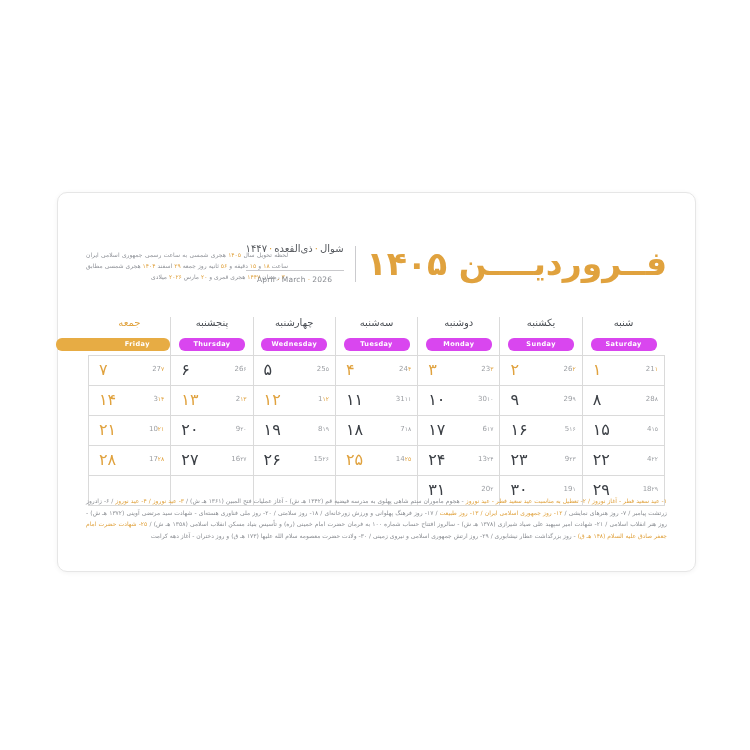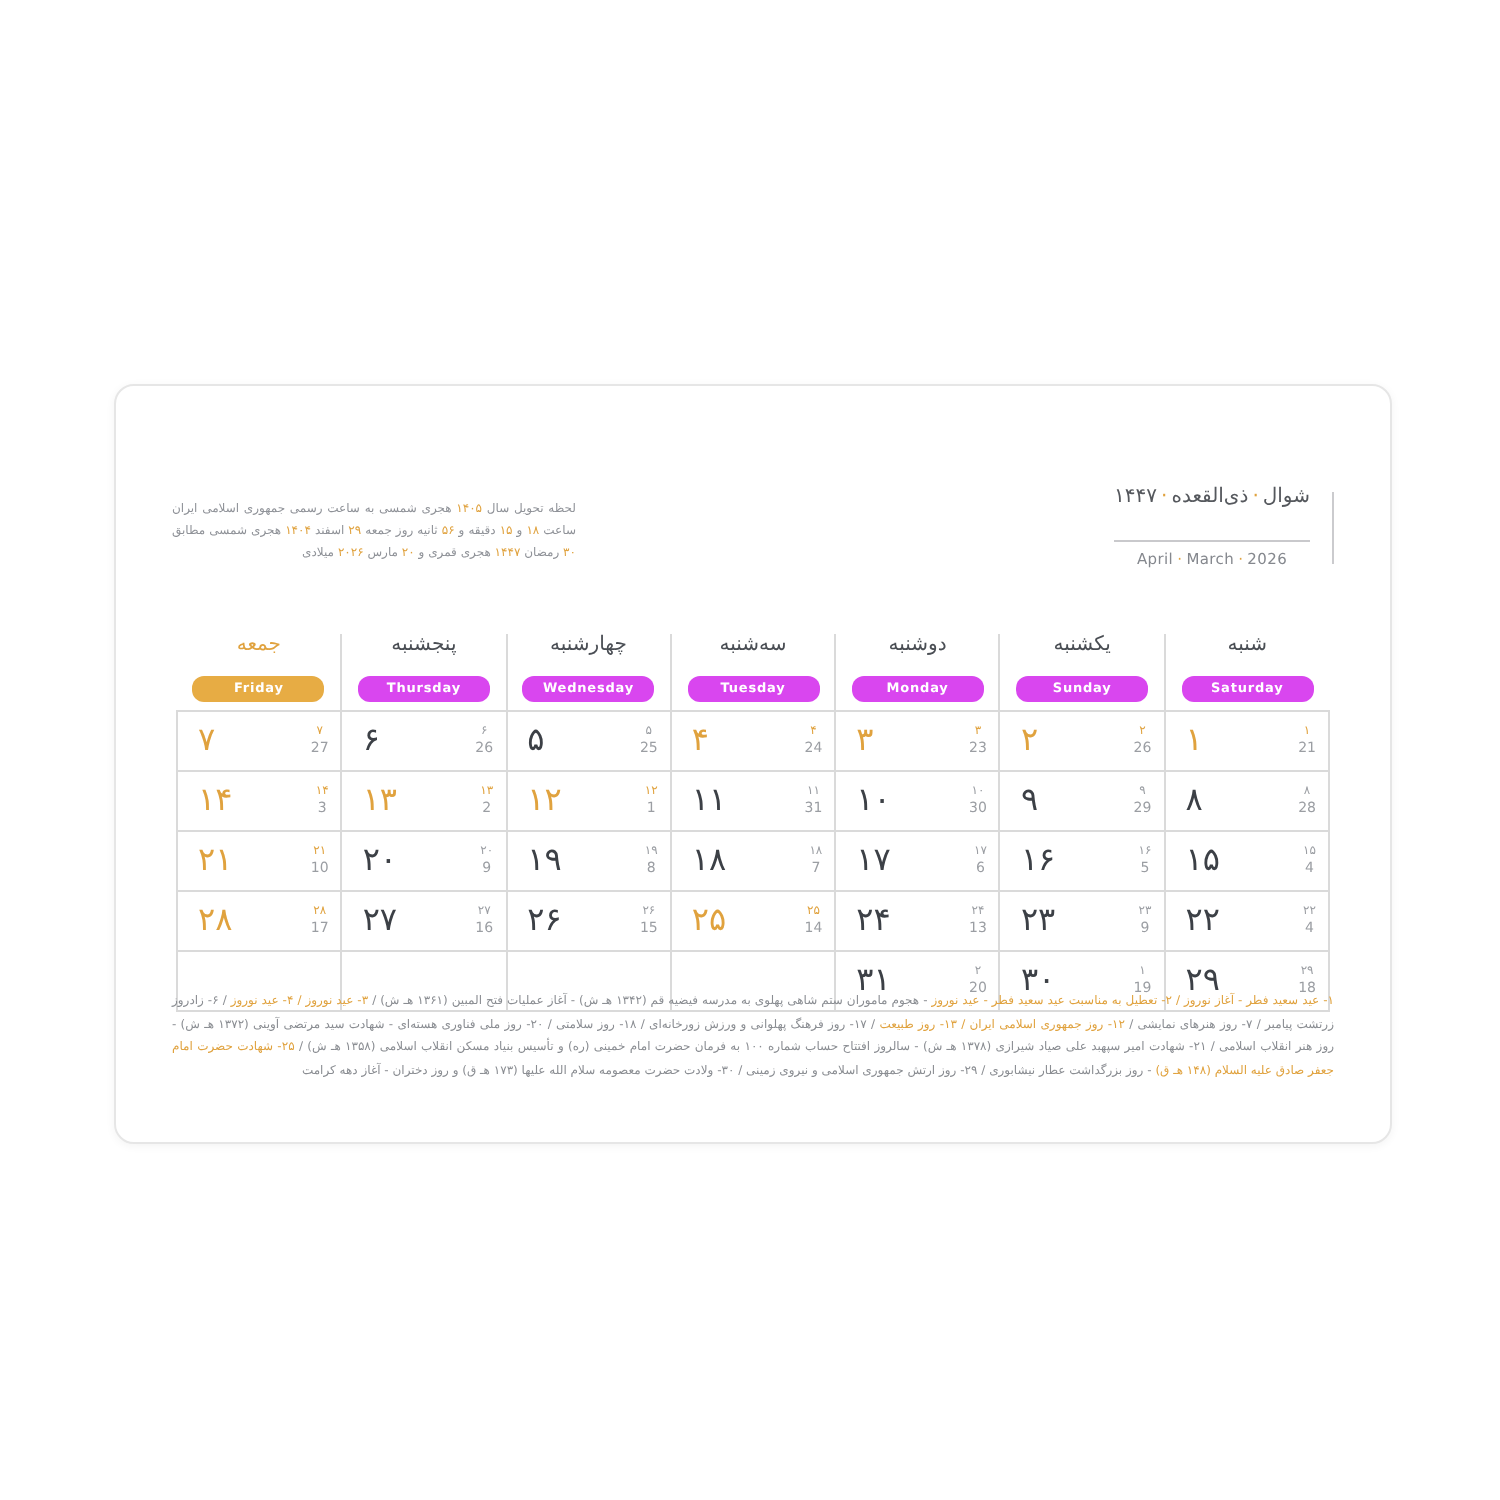--- a/index.html
+++ b/index.html
@@ -44,52 +44,53 @@
   }
   .cal th{padding:0 0 4px 0;vertical-align:bottom;font-weight:normal;}
   .cal thead th + th{border-right:1px solid #dadada;}
   .fa-day{font-size:10px;font-weight:normal;color:#4a4e54;margin-bottom:3px;}
   .fa-day.holiday{color:#e0a23e;}
   .pill{
     display:inline-block;min-width:66px;padding:3px 0;border-radius:6px;
     background:#d946ef;color:#ffffff;font-size:6.5px;font-weight:bold;
     letter-spacing:.4px;direction:ltr;line-height:1;
   }
-  .pill.holiday{background:#e7ac44;}
+  .pill.holiday{background:#e7ac44;padding-left:48px;}
   .cal td{
     border:1px solid #dadada;height:29px;position:relative;padding:0;
   }
   .big{
     position:absolute;left:10px;top:50%;transform:translateY(-50%);
     font-size:16px;color:#3c4046;line-height:1;direction:rtl;
   }
   td.holiday .big{color:#e0a23e;}
   .stack{
     position:absolute;right:6px;top:50%;transform:translateY(-50%);
-    display:flex;flex-direction:column;align-items:center;line-height:1;
+    display:flex;flex-direction:row;align-items:center;line-height:1;
   }
   .stack .h{font-size:6px;color:#9b9ea3;margin-bottom:1.5px;}
   .stack .g{font-size:7px;color:#9b9ea3;direction:ltr;}
   td.holiday .stack .h{color:#e0a23e;}
   
   .footer{
     position:absolute;top:302px;left:28px;right:28px;
     font-size:6px;line-height:11.5px;color:#8a8d92;
     text-align:justify;direction:rtl;
   }
   .footer .hl{color:#e0a23e;}
 </style>
 </head>
 <body>
 
 <div class="card">
 
   <div class="tahvil" id="tahvil"><span>لحظه تحویل سال </span><span class="hl">۱۴۰۵</span><span> هجری شمسی به ساعت رسمی جمهوری اسلامی ایران ساعت </span><span class="hl">۱۸</span><span> و </span><span class="hl">۱۵</span><span> دقیقه و </span><span class="hl">۵۶</span><span> ثانیه روز جمعه </span><span class="hl">۲۹</span><span> اسفند </span><span class="hl">۱۴۰۴</span><span> هجری شمسی مطابق </span><span class="hl">۳۰</span><span> رمضان </span><span class="hl">۱۴۴۷</span><span> هجری قمری و </span><span class="hl">۲۰</span><span> مارس </span><span class="hl">۲۰۲۶</span><span> میلادی</span></div>
 
   <div class="hdr">
+    <div class="title">فــروردیــــن ۱۴۰۵</div>
     <div class="vdiv"></div>
     <div class="months">
       <div class="row1" id="hijriRow"><span>شوال</span><span class="dot">·</span><span>ذی‌القعده</span><span class="dot">·</span><span>۱۴۴۷</span></div>
       <div class="row2" id="gregRow"><span>2026</span><span class="dot">·</span><span>April</span><span class="dot">·</span><span>March</span></div>
     </div>
   </div>
 
   <table class="cal">
     <thead id="calHead">
         <tr>

